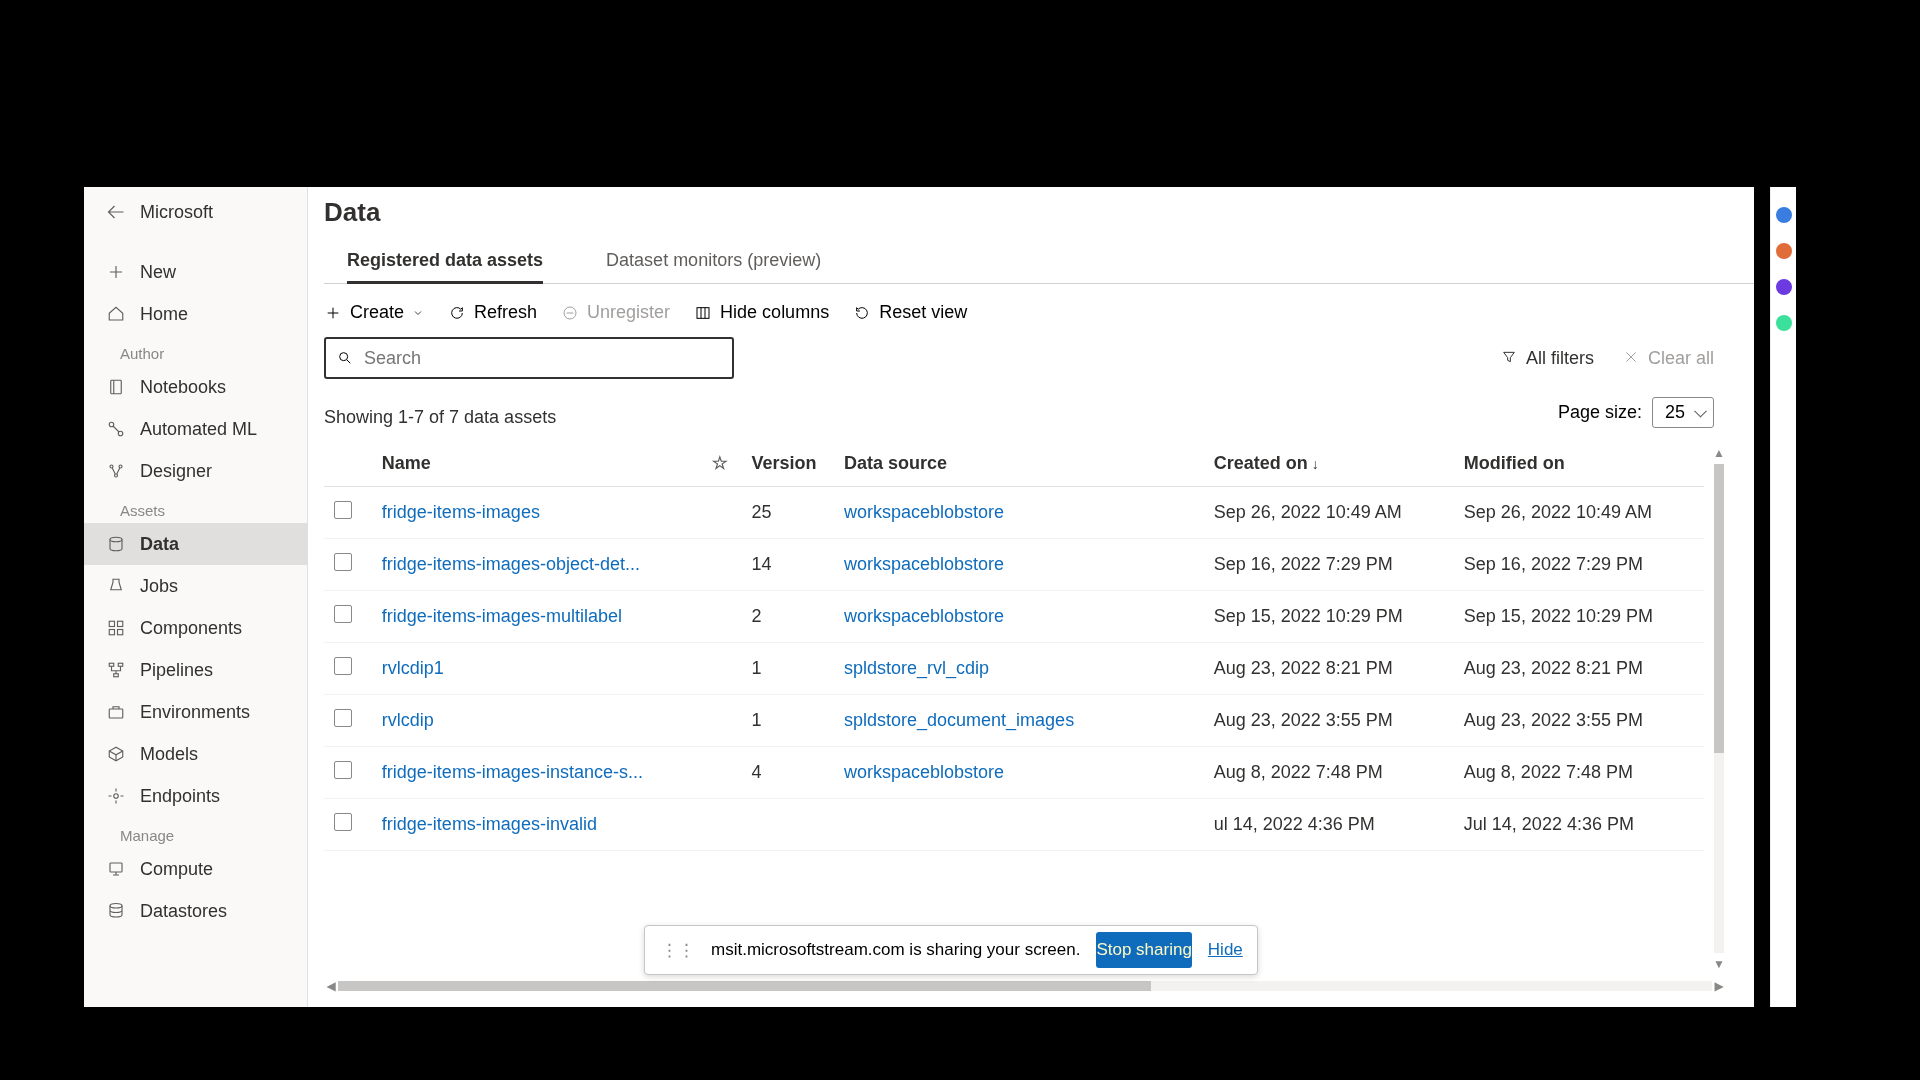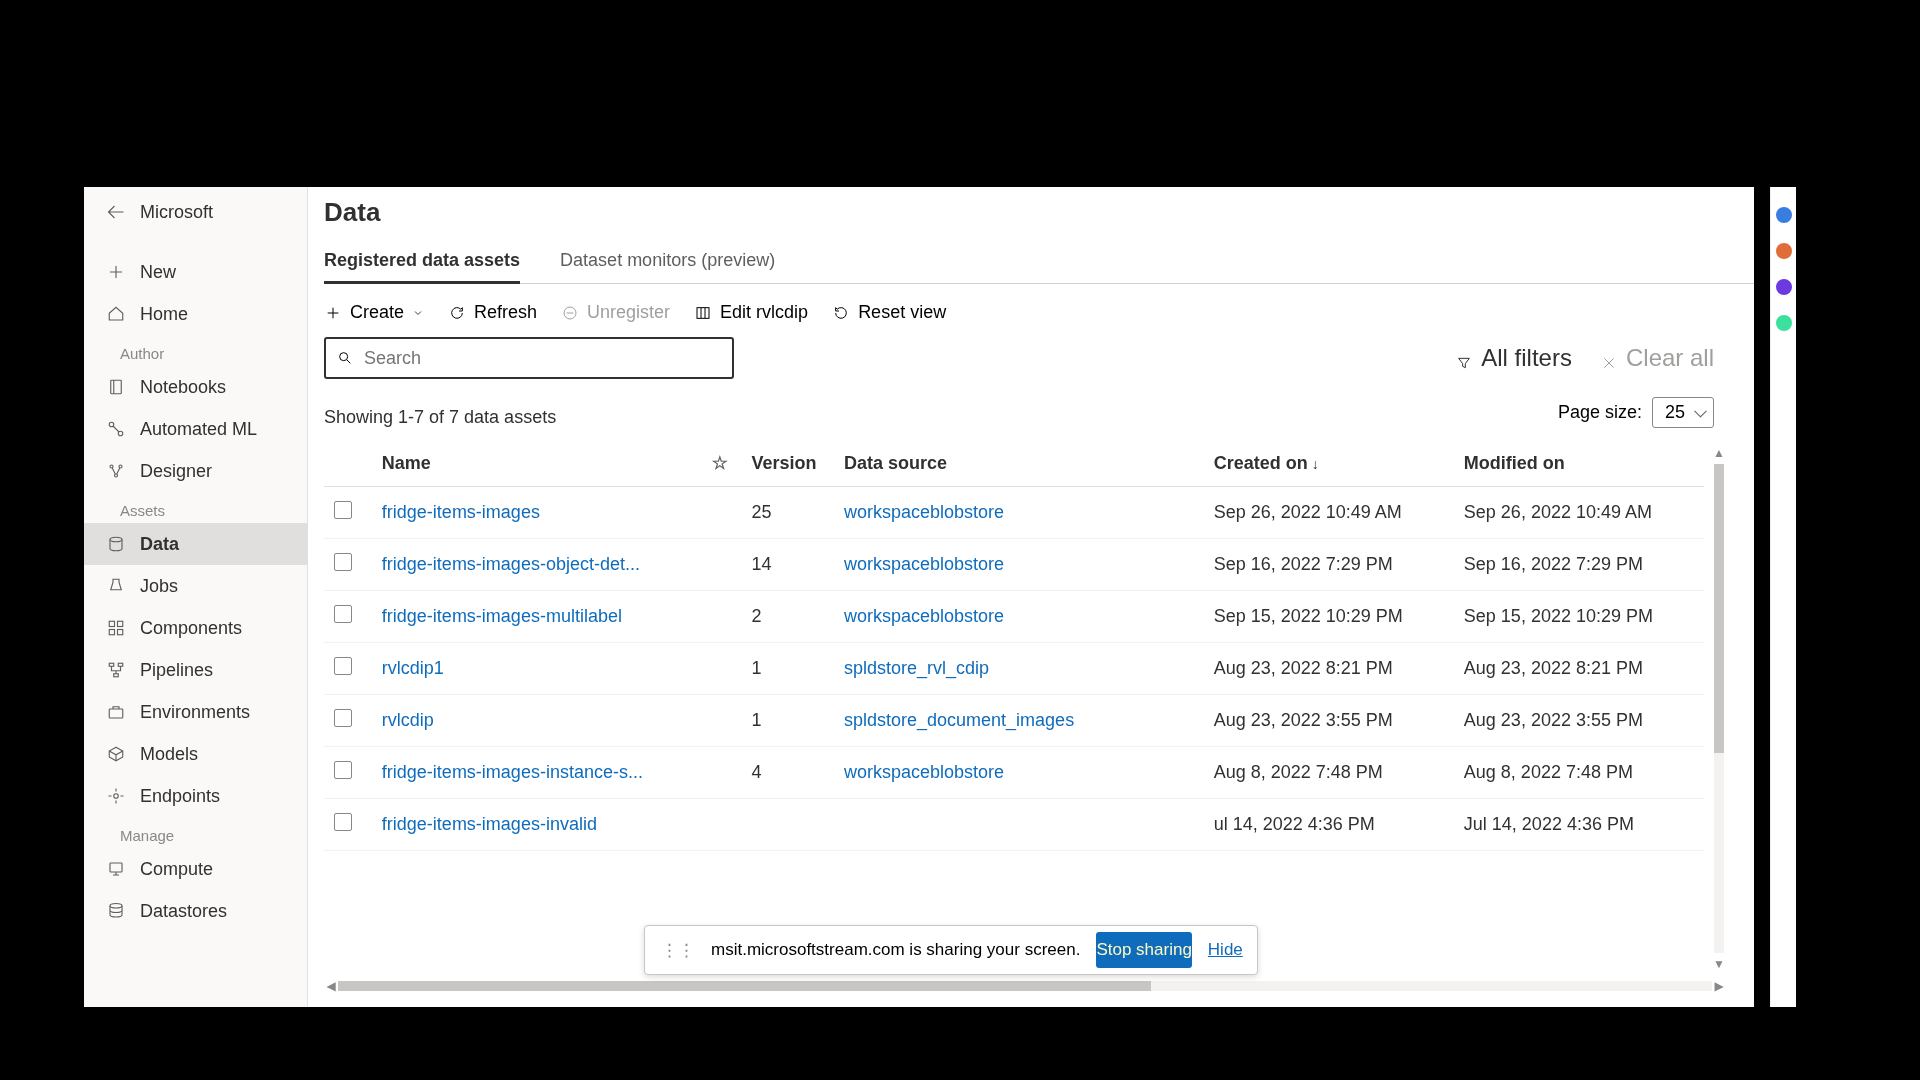--- a/index.html
+++ b/index.html
@@ -30,35 +30,35 @@
   .sb-icon { width: 20px; height: 20px; display: flex; align-items: center; justify-content: center; color: #605e5c; }
   .sb-icon svg { width: 18px; height: 18px; stroke: currentColor; fill: none; stroke-width: 1.5; }
   .sb-section {
     font-size: 15px; color: #8a8886;
     padding: 10px 0 4px 36px;
     height: auto;
   }
   .main { flex: 1; padding: 10px 0 0 16px; overflow: hidden; display: flex; flex-direction: column; }
   h1.page-title { font-size: 26px; font-weight: 600; color: #323130; padding-bottom: 14px; }
   .tabs { display: flex; gap: 40px; border-bottom: 1px solid #d2d0ce; }
-  .tab { font-size: 18px; color: #605e5c; padding: 8px 0 12px 0; cursor: pointer; position: relative; }
+  .tab { font-size: 18px; color: #605e5c; padding: 8px 0 12px 0; cursor: pointer; position: relative; margin-left: 23px; }
   .tab.active { color: #323130; font-weight: 600; }
   .tab.active::after { content:""; position:absolute; left:0; right:0; bottom:-1px; height:3px; background:#323130; }
   .toolbar { display: flex; gap: 24px; padding: 18px 0 14px 0; }
   .tb-btn { display: flex; align-items: center; gap: 8px; font-size: 18px; color: #000000; cursor: pointer; }
   .tb-btn.disabled { color: #a19f9d; }
   .tb-icon { width: 18px; height: 18px; display:flex; align-items:center; justify-content:center; }
   .tb-icon svg { width: 16px; height: 16px; stroke: currentColor; fill: none; stroke-width: 1.5; }
   .chev { width: 12px; height: 12px; }
   .search-row { display: flex; align-items: center; justify-content: space-between; padding-right: 40px; }
   .search-box { display:flex; align-items:center; width: 410px; height: 42px;
     border: 2px solid #323130; border-radius: 3px; padding: 0 10px; gap: 10px; }
   .search-box input { border:none; outline:none; font-size: 18px; flex:1; background:transparent; }
   .filter-btns { display:flex; gap: 28px; align-items:center; }
-  .filter-btn { display:flex; align-items:flex-end; gap:8px; font-size:24px; color:#323130; cursor:pointer; }
+  .filter-btn { display:flex; align-items:flex-start; gap:8px; font-size:18px; color:#323130; cursor:pointer; }
   .filter-btn.muted { color:#a19f9d; }
   .meta-row { display:flex; justify-content:space-between; align-items:flex-end; padding: 18px 40px 12px 0; }
   .meta-row .count { font-size: 18px; color:#323130; }
   .page-size { display:flex; align-items:center; gap:10px; font-size:18px; }
   .page-size .sel { border:1px solid #8a8886; border-radius:3px; padding:4px 28px 4px 12px; position:relative; cursor:pointer; }
   .page-size .sel::after { content:""; position:absolute; right:8px; top:50%; width:8px; height:8px; border-right:1.5px solid #605e5c; border-bottom:1.5px solid #605e5c; transform: translateY(-70%) rotate(45deg); }
   .table-wrap { position:relative; flex:1; overflow:hidden; }
   table { width: 1380px; border-collapse: collapse; font-size: 18px; }
   th { text-align: left; font-weight: 600; color:#323130; padding: 12px 10px; border-bottom: 1px solid #e1e1e1; }
   th .sort { margin-left:4px; font-size:14px; }
@@ -288,21 +288,21 @@
           </span>
         <span>Unregister</span>
       </div>
       <div class="tb-btn">
         <span class="tb-icon">
             <svg viewBox="0 0 24 24">
               <rect x="3" y="4" width="18" height="16"></rect>
               <path d="M9 4v16M15 4v16"></path>
             </svg>
           </span>
-        <span>Edit rvlcdip</span>
+        <span>Hide columns</span>
       </div>
       <div class="tb-btn">
         <span class="tb-icon">
             <svg viewBox="0 0 24 24">
               <path d="M4 12a8 8 0 1 0 2.3-5.7L4 4M4 4v5h5"></path>
             </svg>
           </span>
         <span>Reset view</span>
       </div>
     </div>

